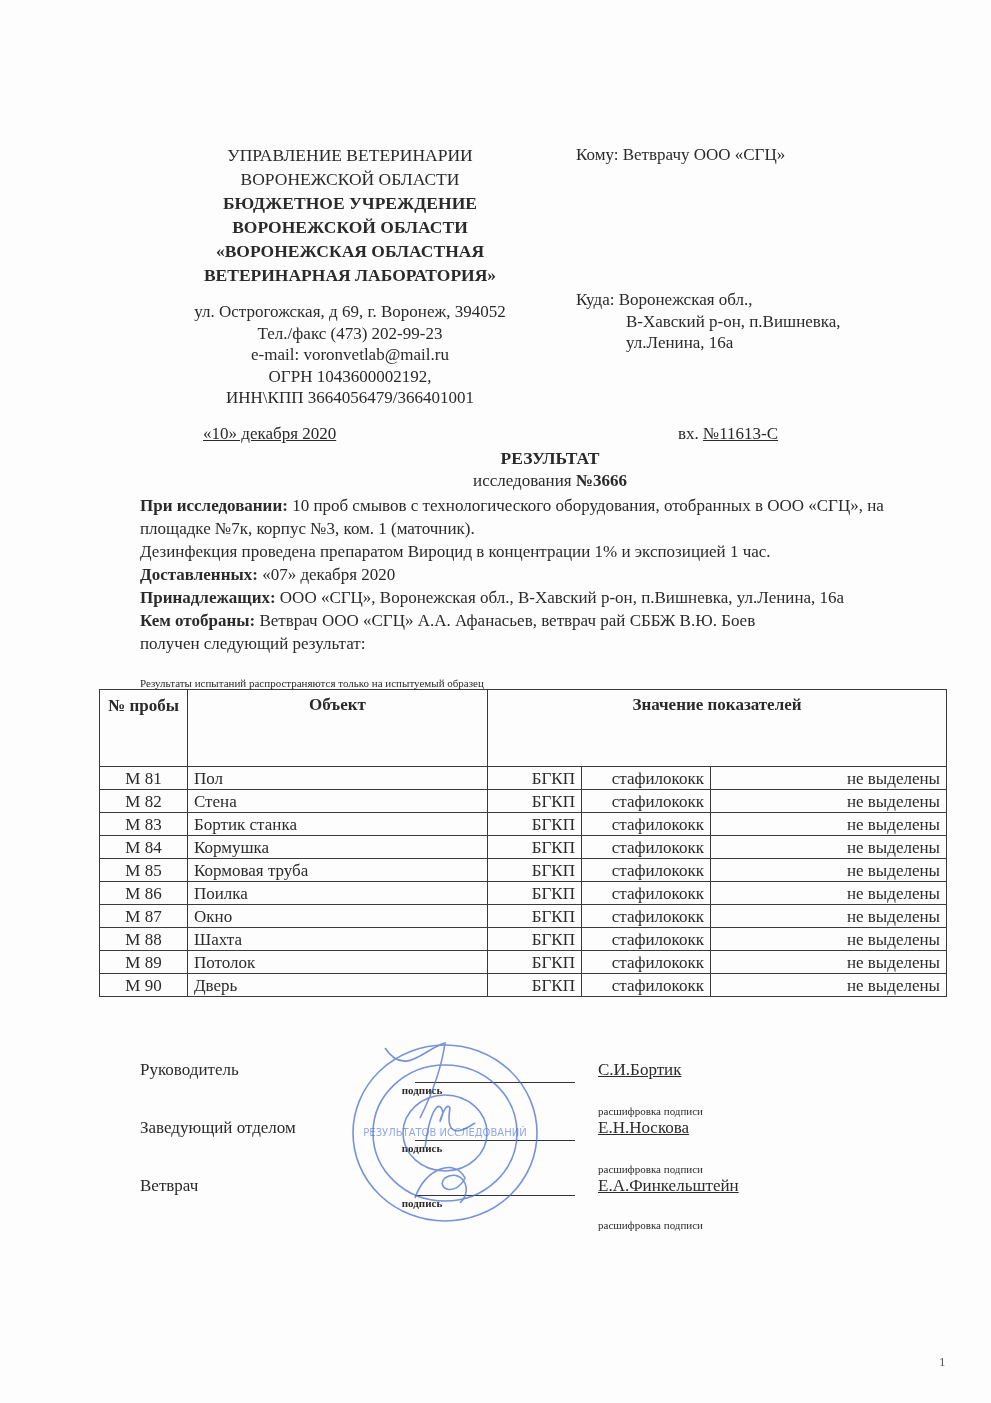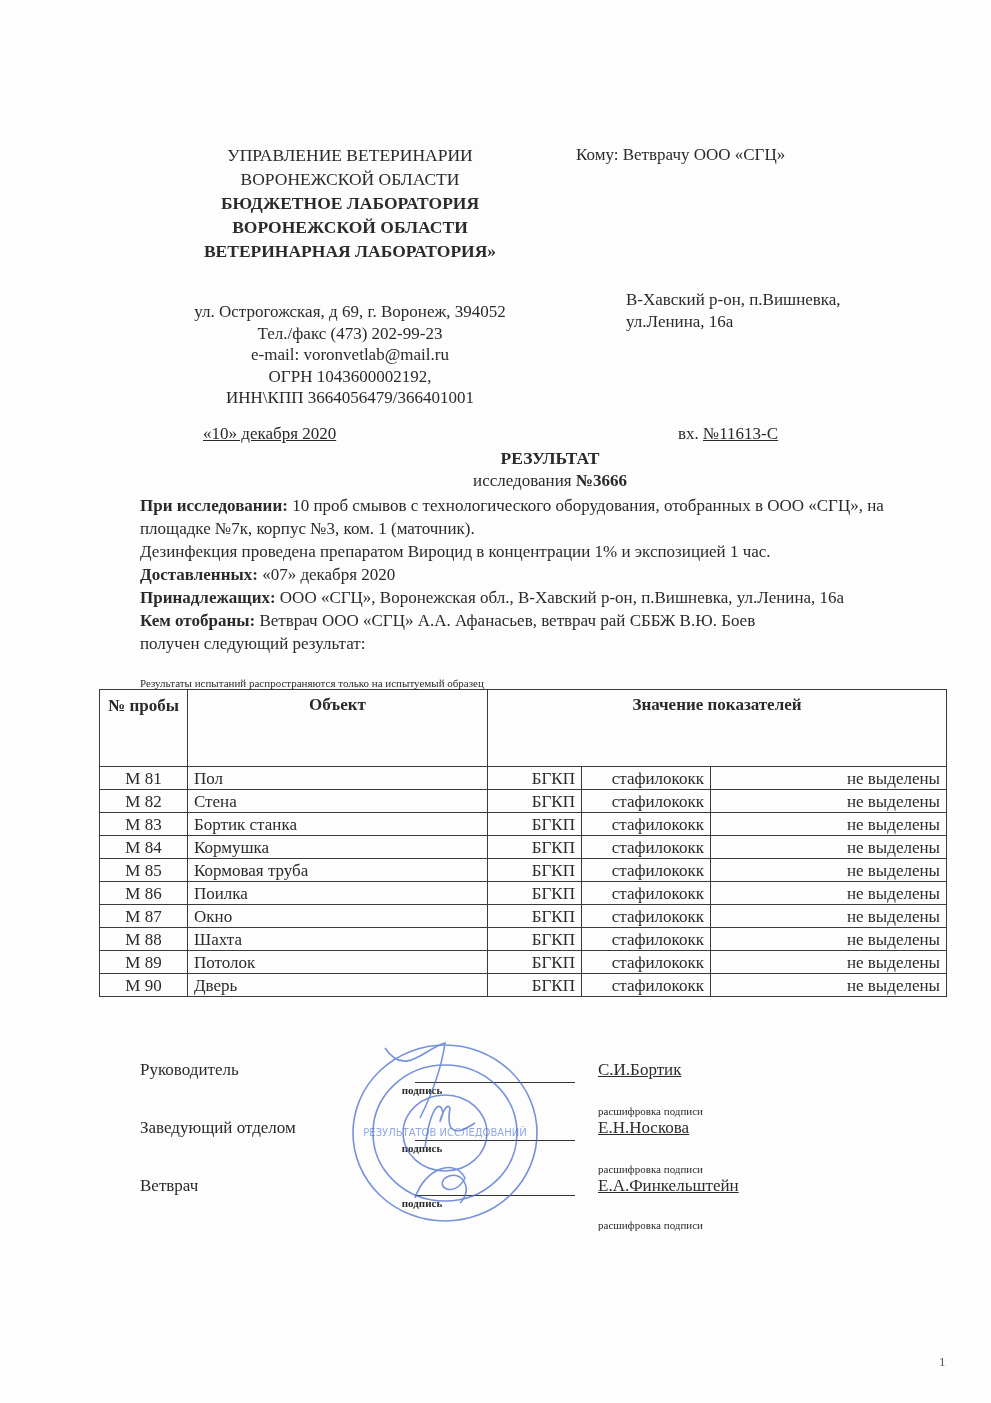--- a/index.html
+++ b/index.html
@@ -39,36 +39,38 @@
   .sig-decode { font-size: 11px; left: 598px; margin-top: 22px; }
   .page-num { left: 939px; top: 1354px; font-size: 13px; color: #555; }
   .stamp { left: 345px; top: 1038px; }
 </style>
 </head>
 <body>
 
 <div class="abs org">
   <div>УПРАВЛЕНИЕ ВЕТЕРИНАРИИ</div>
   <div>ВОРОНЕЖСКОЙ ОБЛАСТИ</div>
-  <div class="b">БЮДЖЕТНОЕ ЛАБОРАТОРИЯ</div>
+  <div class="b">БЮДЖЕТНОЕ УЧРЕЖДЕНИЕ</div>
   <div class="b">ВОРОНЕЖСКОЙ ОБЛАСТИ</div>
+  <div class="b">«ВОРОНЕЖСКАЯ ОБЛАСТНАЯ</div>
   <div class="b">ВЕТЕРИНАРНАЯ ЛАБОРАТОРИЯ»</div>
 </div>
 
 <div class="abs contacts">
   <div>ул. Острогожская, д 69, г. Воронеж, 394052</div>
   <div>Тел./факс (473) 202-99-23</div>
   <div>e-mail: voronvetlab@mail.ru</div>
   <div>ОГРН 1043600002192,</div>
   <div>ИНН\КПП 3664056479/366401001</div>
 </div>
 
 <div class="abs to">Кому: Ветврачу ООО «СГЦ»</div>
 
 <div class="abs where">
+  <div><span>Куда:</span> <span>Воронежская обл.,</span></div>
   <div class="indent">В-Хавский р-он, п.Вишневка,</div>
   <div class="indent">ул.Ленина, 16а</div>
 </div>
 
 <div class="abs date">«10» декабря 2020</div>
 <div class="abs inno">
   <span>вх.</span>
   <u>№11613-С</u>
 </div>
 

